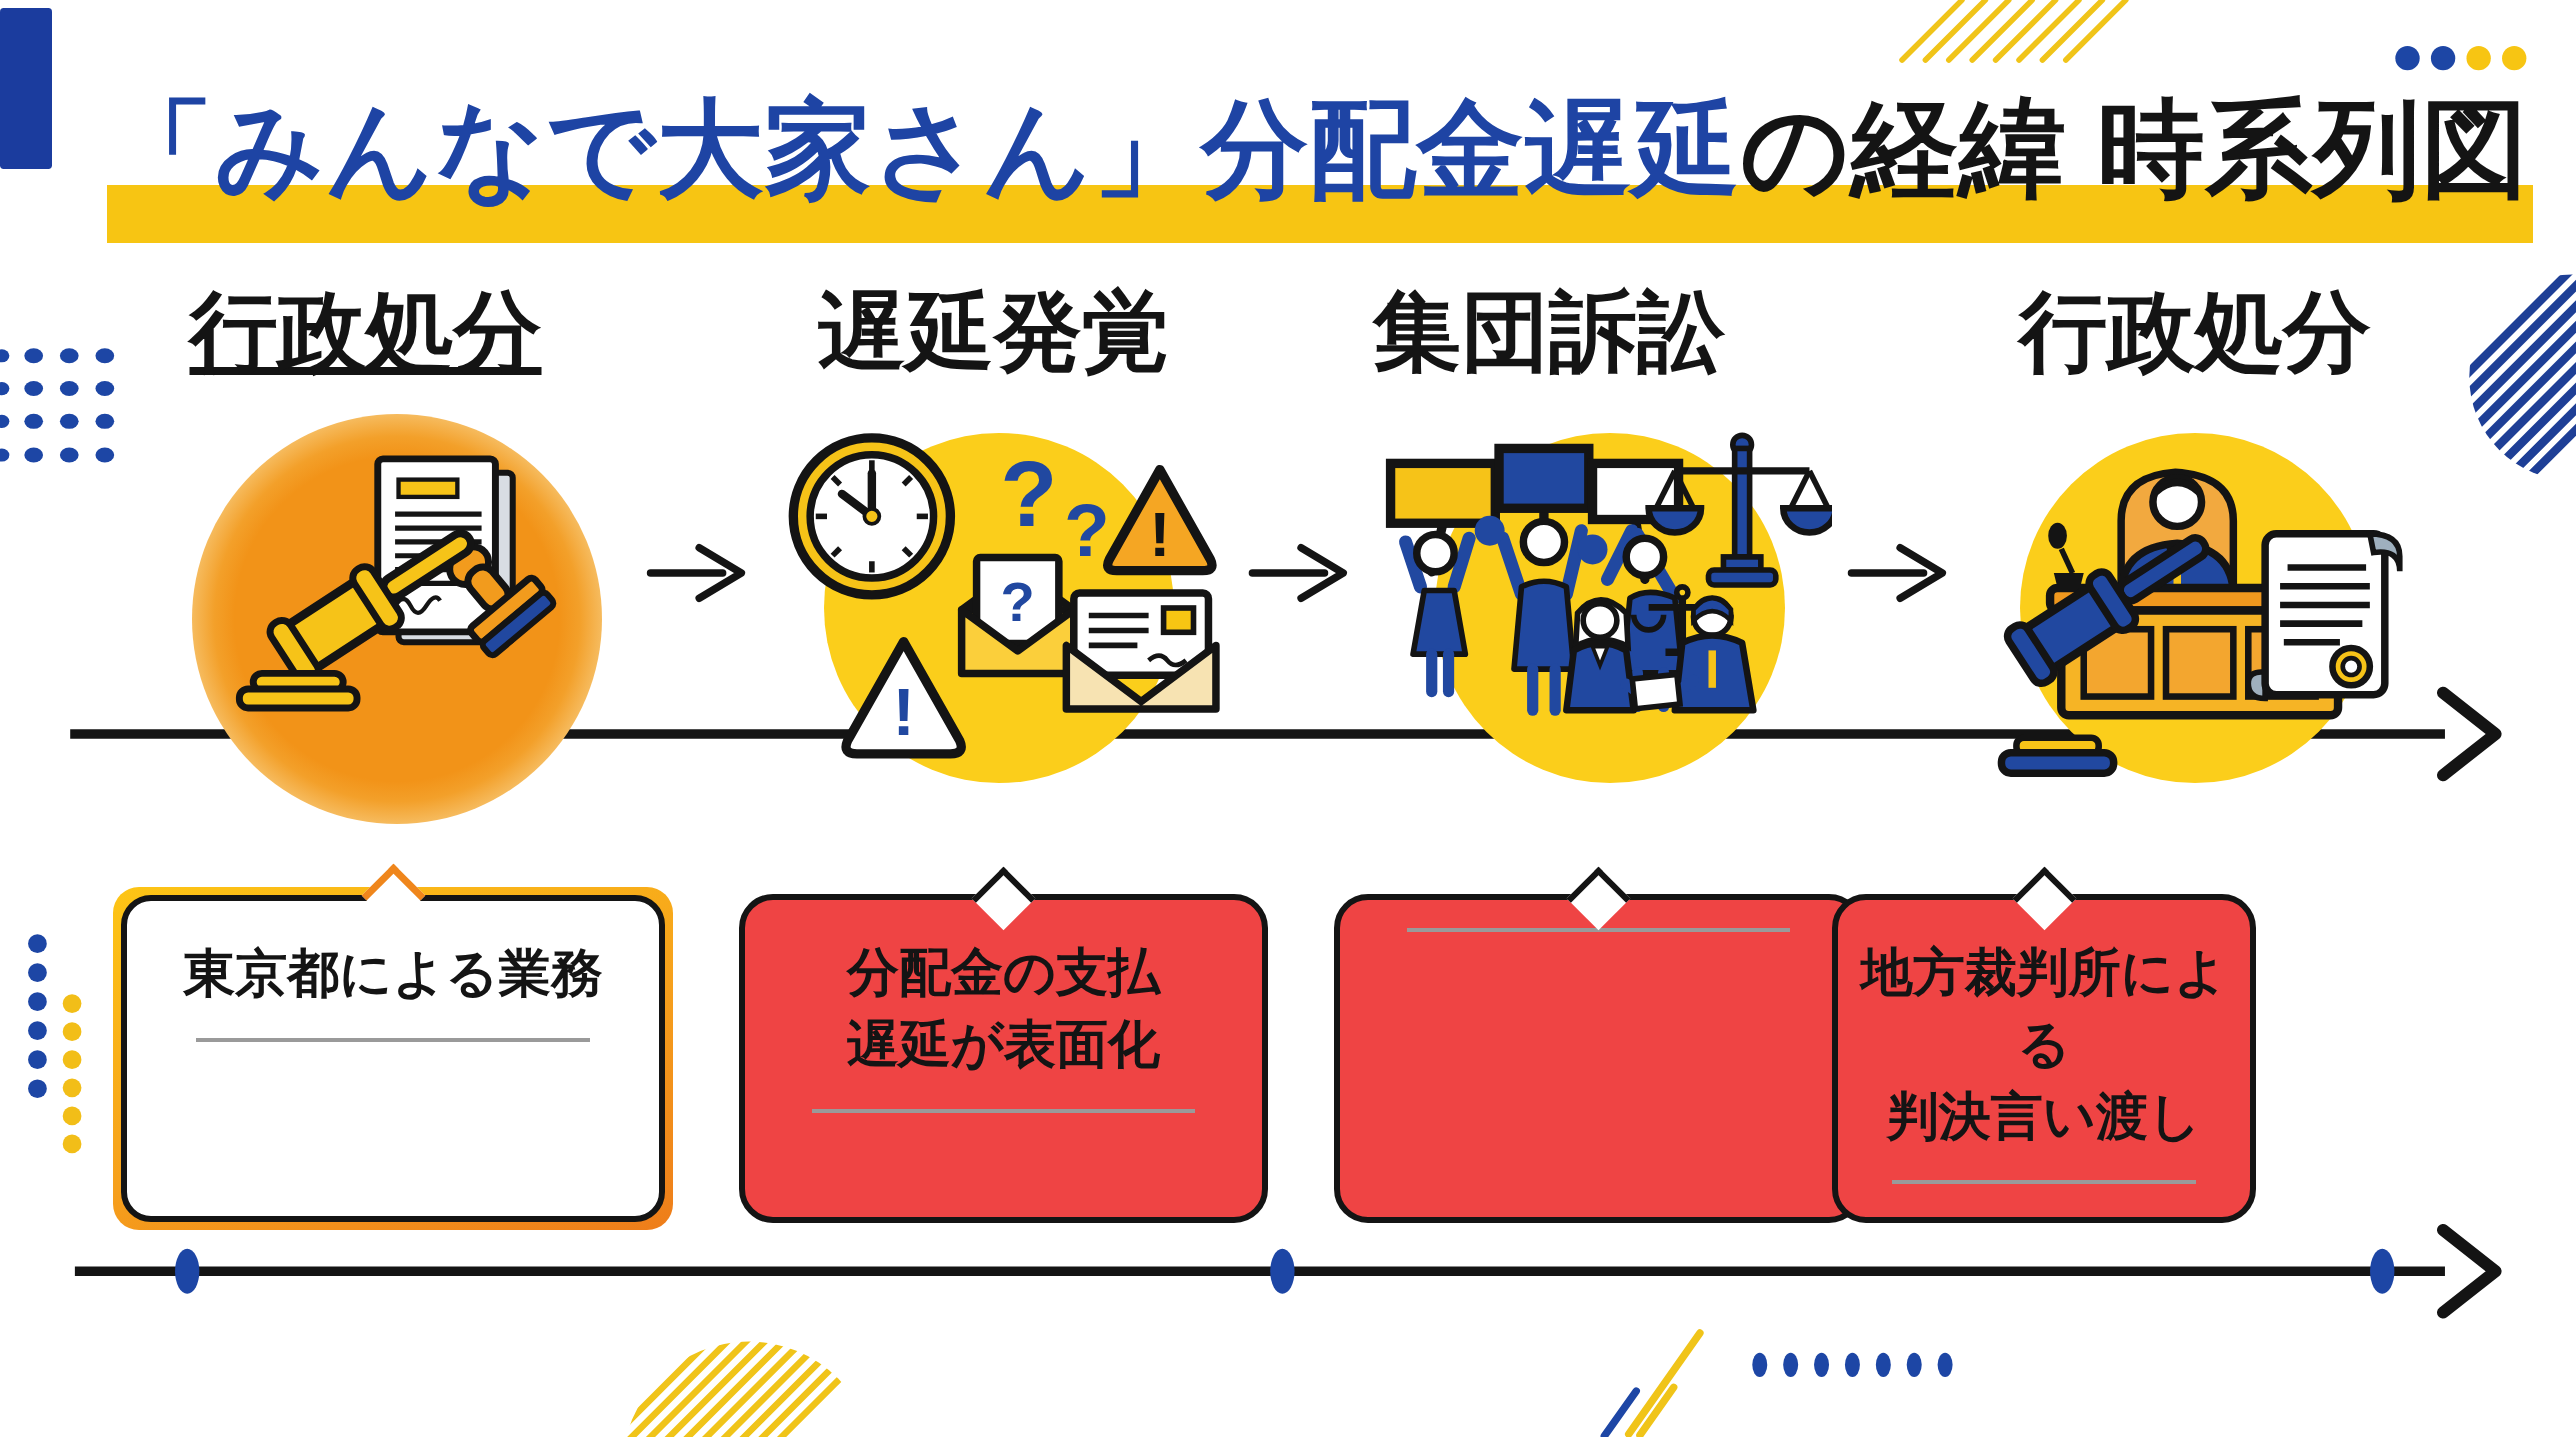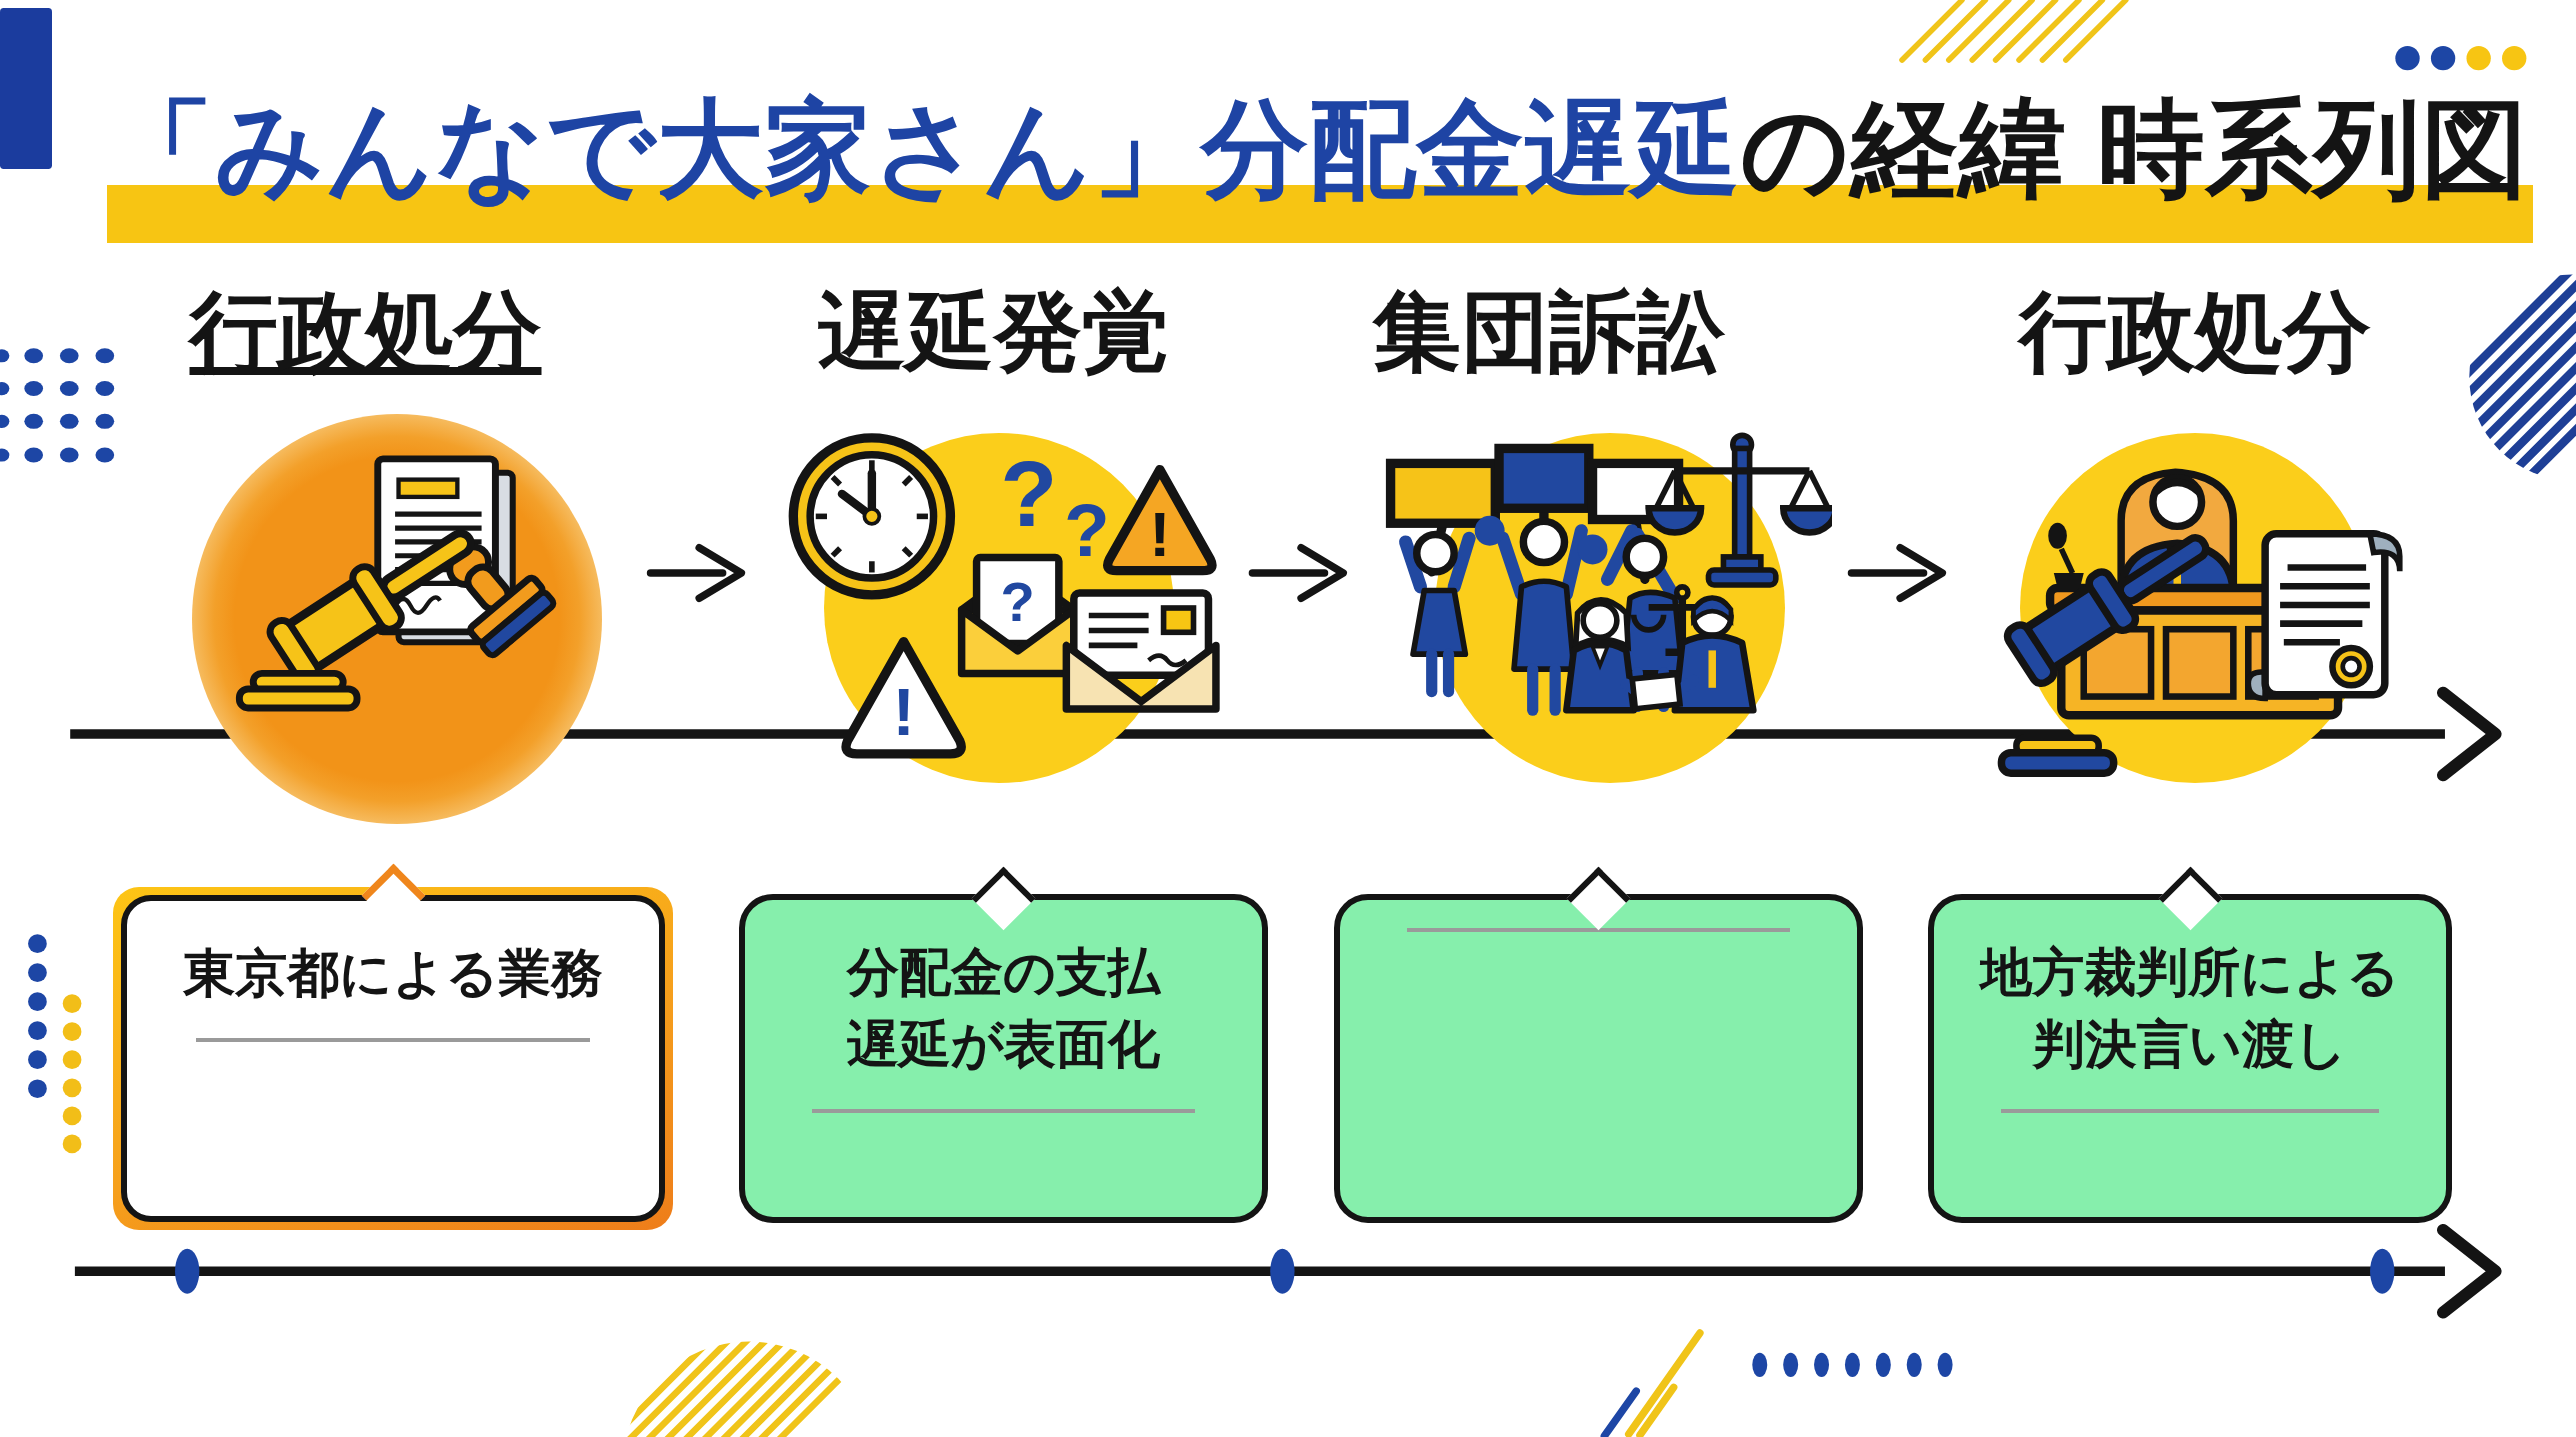--- a/index.html
+++ b/index.html
@@ -17,21 +17,21 @@
   
   .stage-title{position:absolute;top:273px;font-size:88px;font-weight:900;color:#141414;text-align:center;z-index:2;white-space:nowrap;}
 
   
   .glow-circle{position:absolute;left:192px;top:414px;width:410px;height:410px;border-radius:50%;z-index:1;
     background:radial-gradient(circle,#F29318 0%,#F29318 56%,#F3A02A 63%,#F6BC60 71%,#FAD48F 79%,#FCE7BB 87%,#FEF3DC 94%,rgba(255,248,236,0) 100%);}
   .flat-circle{position:absolute;top:433px;width:350px;height:350px;border-radius:50%;background:#FBCE1B;z-index:1;}
   .icon-svg{position:absolute;z-index:2;}
 
   
-  .bubble{position:absolute;top:894px;height:329px;background:#86efac;border:6.6px solid #141414;border-radius:34px;box-sizing:border-box;z-index:3;}
+  .bubble{position:absolute;top:894px;height:329px;background:#ef4444;border:6.6px solid #141414;border-radius:34px;box-sizing:border-box;z-index:3;}
   .bubble-frame{position:absolute;top:887px;height:343px;border-radius:26px;padding:8.4px;box-sizing:border-box;z-index:3;
     background:linear-gradient(160deg,#FDC515 0%,#F6A01C 55%,#EE7D1A 100%);}
   .bubble-frame .bubble-inner{position:relative;width:100%;height:100%;background:#ffffff;border:6.6px solid #141414;border-radius:30px;box-sizing:border-box;}
   .tail{position:absolute;left:50%;top:-24px;width:45px;height:45px;margin-left:-22.5px;background:#ffffff;
     border-top:6.6px solid #141414;border-left:6.6px solid #141414;transform:rotate(45deg);box-sizing:border-box;z-index:5;}
   .tail.orange{border-top-color:#EF861C;border-left-color:#EF861C;border-top-width:7.5px;border-left-width:7.5px;top:-28px;}
   .bubble-text{margin-top:37px;text-align:center;font-size:52px;font-weight:900;color:#141414;line-height:1.38;}
   .bubble-divider{width:74%;margin:28px auto 0 auto;border-top:4.7px solid #9A9A9A;}
 
   .deco-layer{position:absolute;left:0;top:0;z-index:0;}
@@ -412,21 +412,21 @@
       <div>遅延が表面化</div>
     </div>
     <div class="bubble-divider"></div>
   </div>
 
   <div class="bubble" style="left:1334px;width:529px;">
     <div class="tail"></div>
     <div class="bubble-divider"></div>
   </div>
 
-  <div class="bubble" style="left:1928px;width:524px;">
+  <div class="bubble" style="left:1832px;width:424px;">
     <div class="tail"></div>
     <div class="bubble-text">
       <div>地方裁判所による</div>
       <div>判決言い渡し</div>
     </div>
     <div class="bubble-divider"></div>
   </div>
 
 </div>
 

